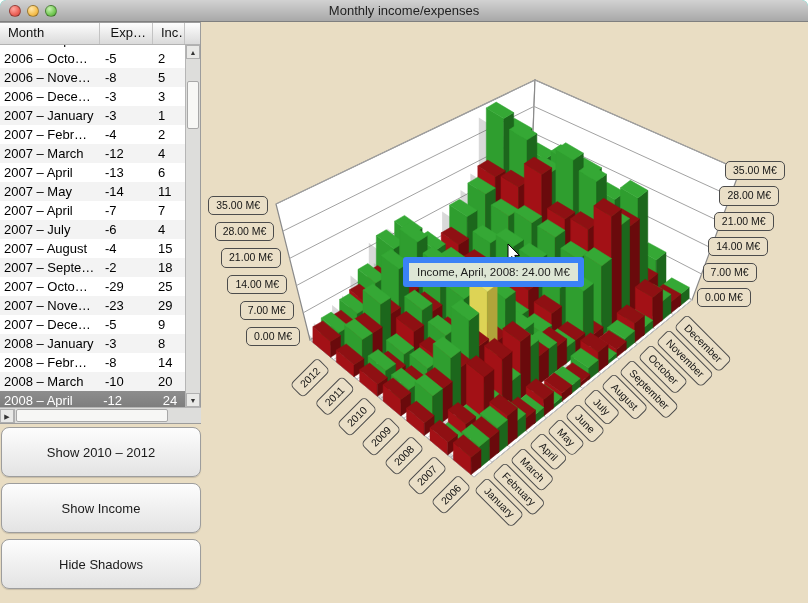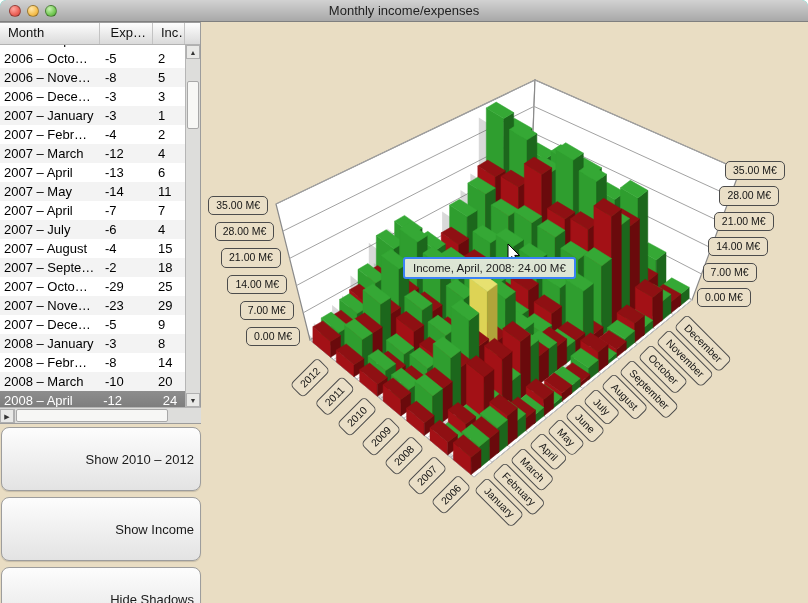--- a/index.html
+++ b/index.html
@@ -39,31 +39,31 @@
     font-size:7px;color:#333;text-align:center;line-height:13px;}
   .vscroll .up{top:0;}
   .vscroll .down{bottom:0;}
   .vthumb{position:absolute;left:1px;top:36px;width:12px;height:48px;background:#f7f7f5;border:1px solid #a8a8a8;border-radius:2px;}
   .hscroll{position:absolute;left:0;bottom:0;height:16px;width:201px;background:#dddddb;border-top:1px solid #b5b5b5;}
   .hscroll .left{left:1px;top:1px;}
   .hscroll .right{right:18px;top:1px;}
   .hthumb{position:absolute;left:16px;top:1px;width:152px;height:13px;background:#f7f7f5;border:1px solid #a8a8a8;border-radius:2px;}
   
   .btncol{position:absolute;left:1px;top:405px;width:200px;display:flex;flex-direction:column;gap:6px;}
-  .pushbtn{height:64px;border:1px solid #9d9d9d;border-radius:8px;background:linear-gradient(#fdfdfd,#e3e3e3);
-    font-family:"Liberation Sans",sans-serif;font-size:13px;color:#1a1a1a;box-shadow:0 1px 1px rgba(0,0,0,.15);text-align:right;}
+  .pushbtn{height:50px;border:1px solid #9d9d9d;border-radius:8px;background:linear-gradient(#fdfdfd,#e3e3e3);
+    font-family:"Liberation Sans",sans-serif;font-size:13px;color:#1a1a1a;box-shadow:0 1px 1px rgba(0,0,0,.15);}
   
   .chart-area{position:absolute;left:202px;top:22px;width:606px;height:581px;background:#e9ddc3;overflow:hidden;}
   #chart-svg{position:absolute;left:0;top:0;}
   .axlabel{position:absolute;padding:1px 7px;border:1.4px solid #4c4c4c;border-radius:5px;background:#eadfc7;
     font-size:10.5px;line-height:1.45;color:#151515;white-space:nowrap;}
   .rot45 .axlabel{position:absolute;left:0;top:0;transform:rotate(45deg);transform-origin:top left;}
   .rotm45 .axlabel{position:absolute;right:0;top:0;transform:rotate(-45deg);transform-origin:top right;}
   .anchor{position:absolute;width:0;height:0;}
-  .tooltip{position:absolute;left:201px;top:235px;padding:3px 8px;background:#dde6d5;border:2px solid #3b82f6;
+  .tooltip{position:absolute;left:201px;top:235px;padding:3px 8px;background:#dde6d5;border:6px solid #3b82f6;
     border-radius:3px;font-size:11.5px;color:#1c1c1c;white-space:nowrap;}
 </style>
 </head>
 <body>
 
 <div class="window">
   <div class="titlebar">
     <div class="traffic">
       <span class="tl red"></span>
       <span class="tl yel"></span>

